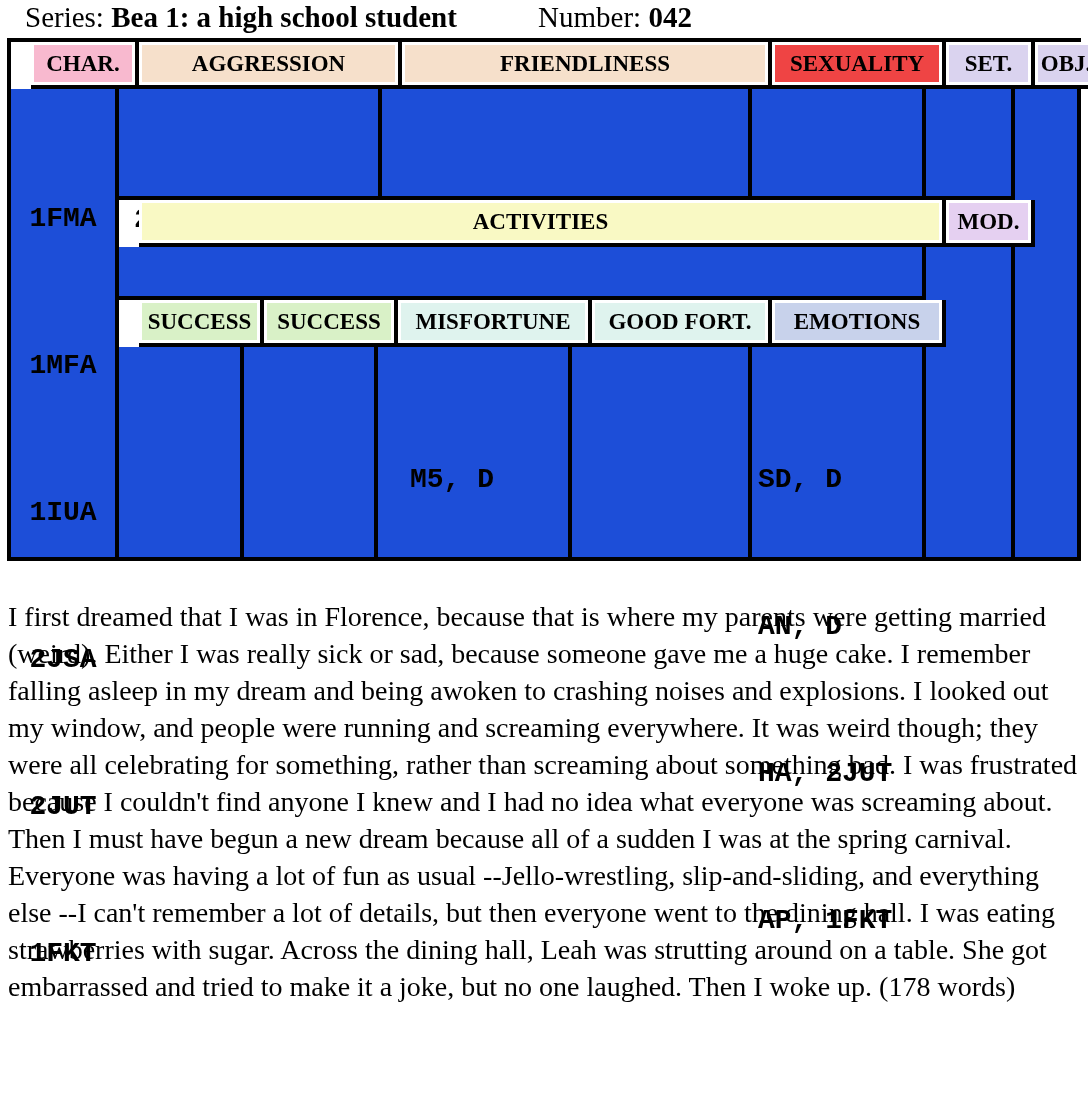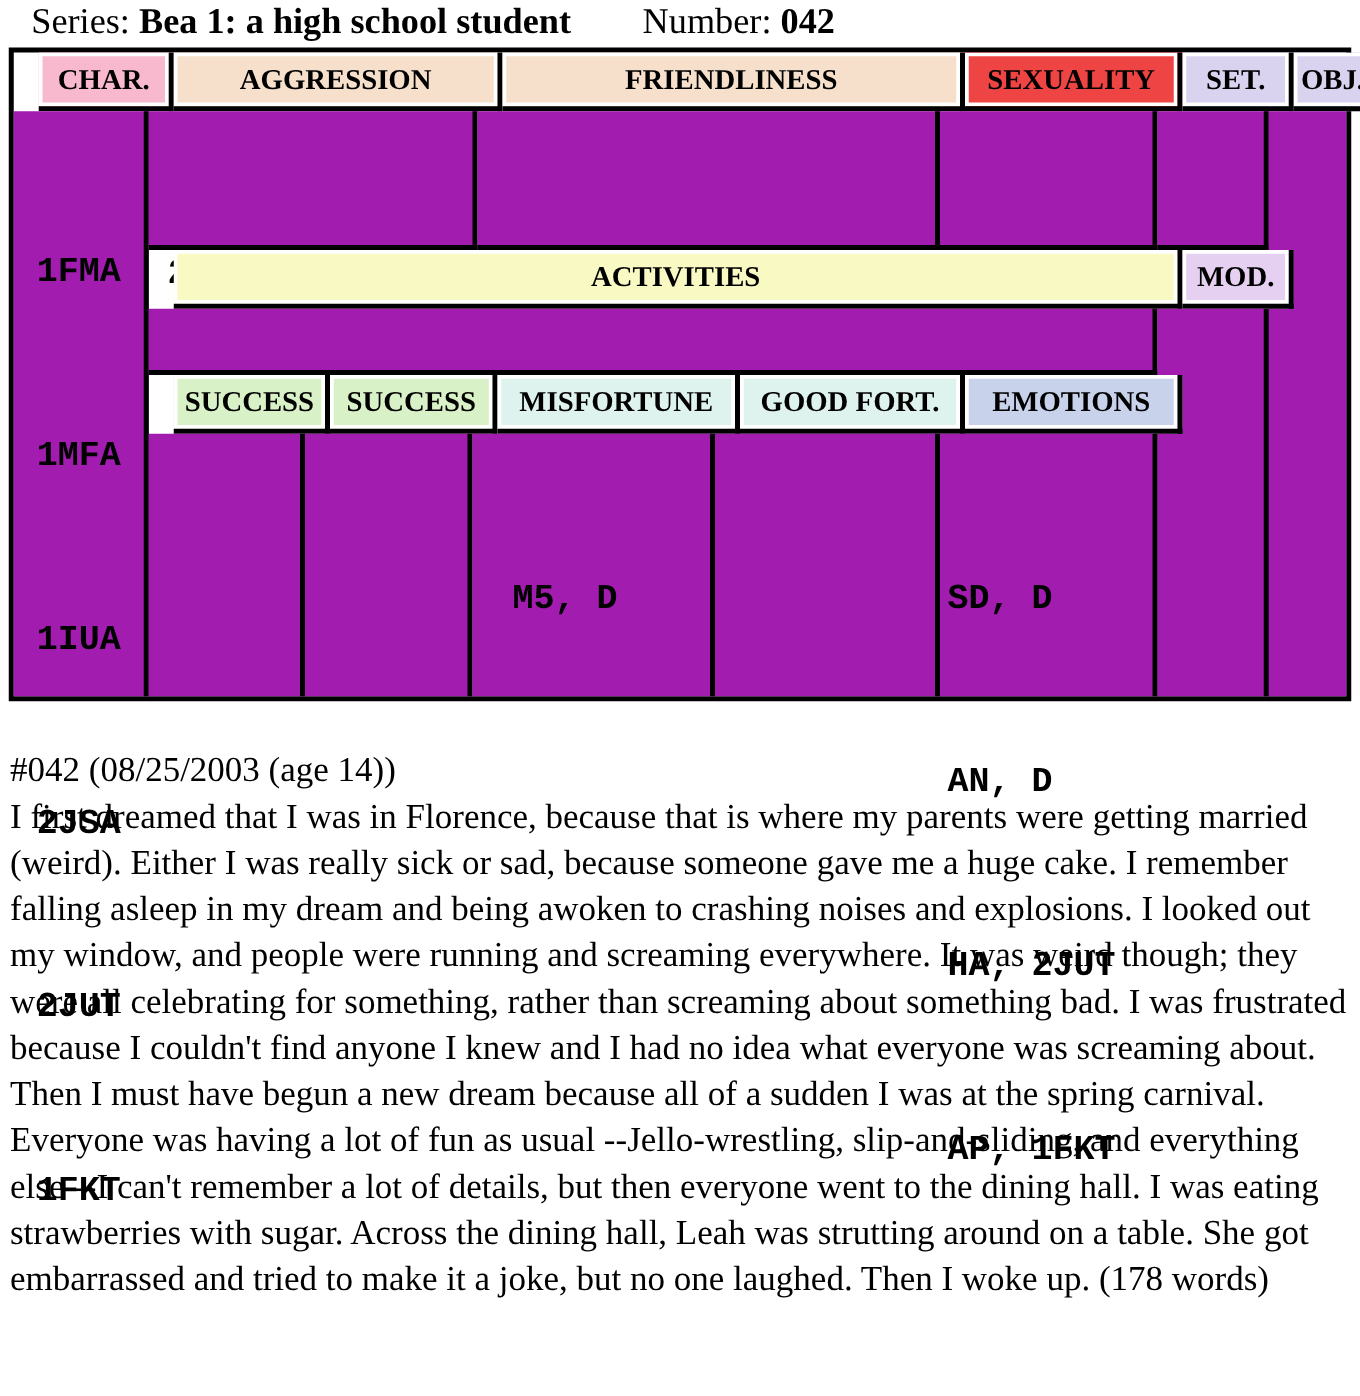--- a/index.html
+++ b/index.html
@@ -1,24 +1,24 @@
 <!DOCTYPE html>
 <html><head>
 <meta charset="utf-8">
 <style>
   html,body{margin:0;padding:0;background:#fff;}
   .page{position:relative;width:1088px;height:1117px;background:#fff;overflow:hidden;
         font-family:"Liberation Serif",serif;color:#000;}
   .title{position:absolute;left:25px;top:1px;font-size:29px;white-space:nowrap;}
   .title .b{font-weight:bold;}
-  .title .numlab{margin-left:50px;}
+  .title .numlab{margin-left:74px;}
   .sheet{position:absolute;left:7px;top:38px;width:1074px;height:523px;
          box-sizing:border-box;border:4px solid #000;background:#fff;}
   .cell{position:absolute;box-sizing:border-box;
-        border-right:4px solid #000;border-bottom:4px solid #000;background:#a21caf;}
+        border-right:4px solid #000;border-bottom:4px solid #000;background:#1d4ed8;}
   .no-r{border-right:none;}
   .no-b{border-bottom:none;}
   .hd{display:flex;align-items:center;justify-content:center;
       font-family:"Liberation Serif",serif;font-weight:bold;font-size:23px;
       box-shadow:inset 0 0 0 3px #fff;margin-left:20px;}
   .mono{font-family:"Liberation Mono","DejaVu Sans Mono",monospace;
         font-weight:bold;font-size:28px;line-height:49px;white-space:pre;}
   .char-list{padding-top:7px;text-align:center;}
   .agg-pad{padding:8px 0 0 15px;}
   .frnd-pad{padding:8px 0 0 67px;}
@@ -89,17 +89,16 @@
     <div class="cell no-b mono emo-pad" style="left:741px;top:305px;width:174px;height:210px;">
       <div>SD, D</div>
       <div>AN, D</div>
       <div>HA, 2JUT</div>
       <div>AP, 1FKT</div>
     </div>
 
   </div>
 
   <div class="report">
-    <div>#042 (08/25/2003 (age 14))</div>
     <div>I first dreamed that I was in Florence, because that is where my parents were getting married (weird). Either I was really sick or sad, because someone gave me a huge cake. I remember falling asleep in my dream and being awoken to crashing noises and explosions. I looked out my window, and people were running and screaming everywhere. It was weird though; they were all celebrating for something, rather than screaming about something bad. I was frustrated because I couldn't find anyone I knew and I had no idea what everyone was screaming about. Then I must have begun a new dream because all of a sudden I was at the spring carnival. Everyone was having a lot of fun as usual --Jello-wrestling, slip-and-sliding, and everything else --I can't remember a lot of details, but then everyone went to the dining hall. I was eating strawberries with sugar. Across the dining hall, Leah was strutting around on a table. She got embarrassed and tried to make it a joke, but no one laughed. Then I woke up. (178 words)</div>
   </div>
 
 </div>
 
 </body></html>

